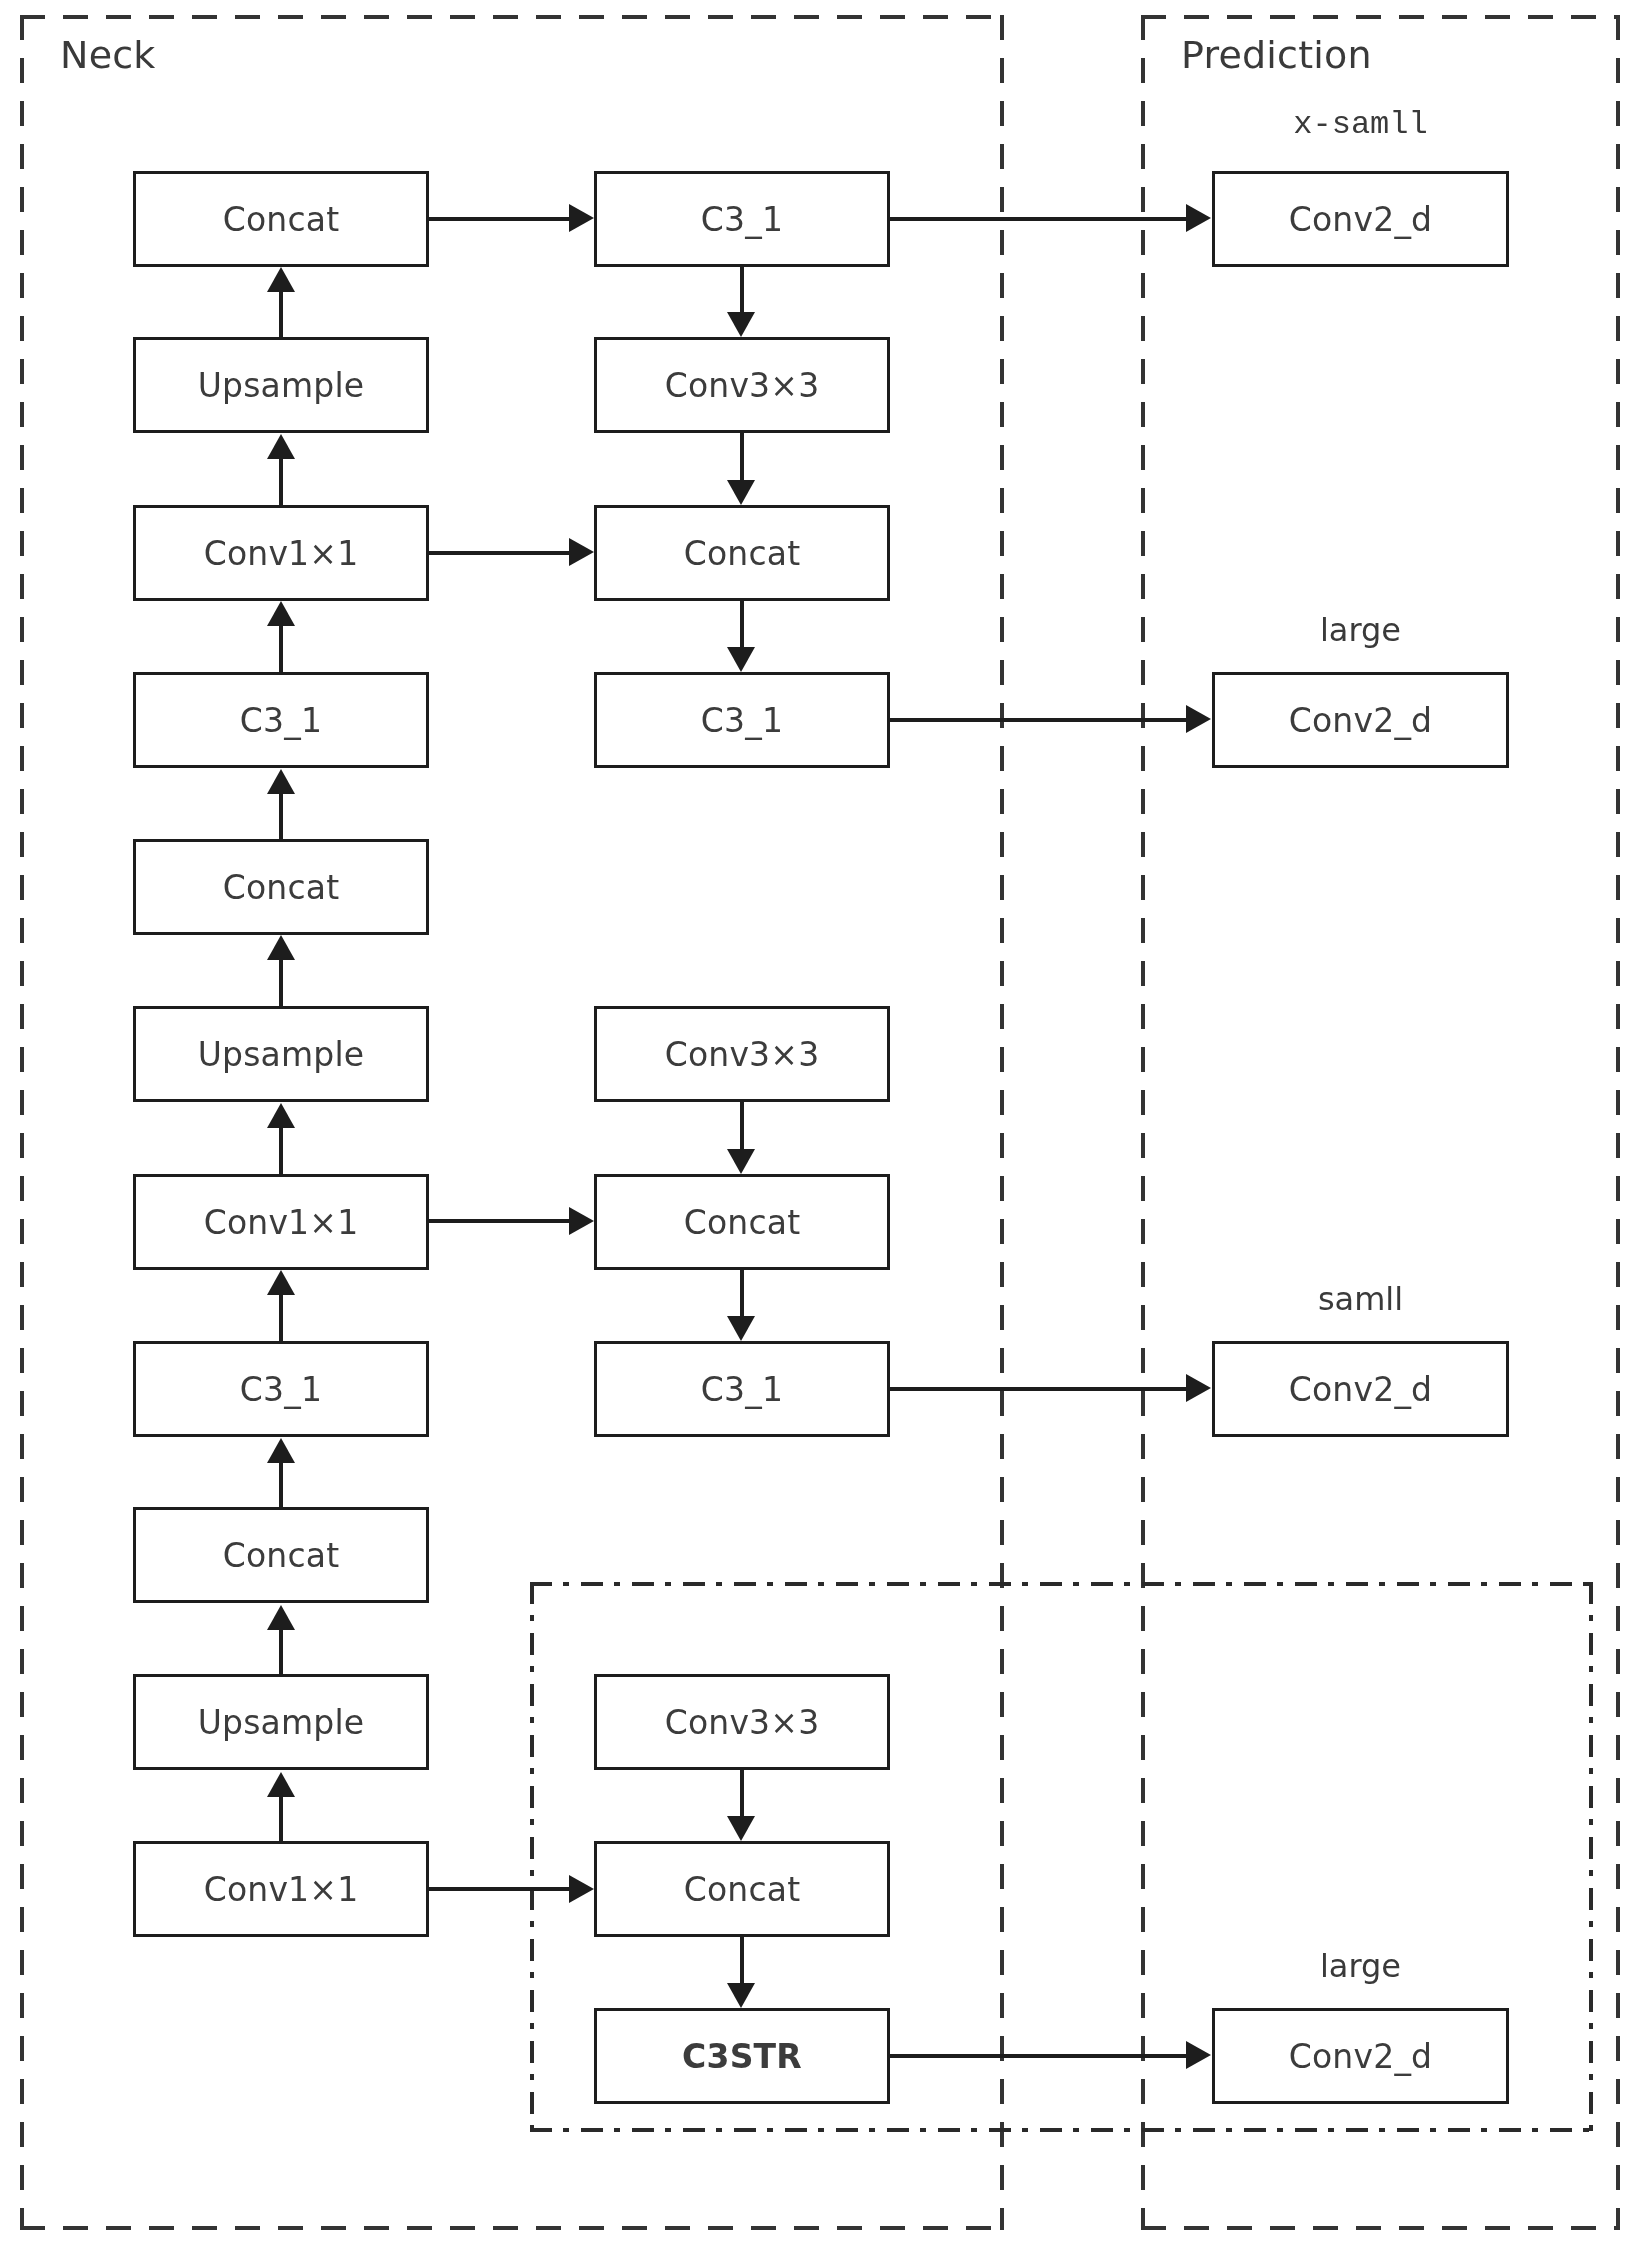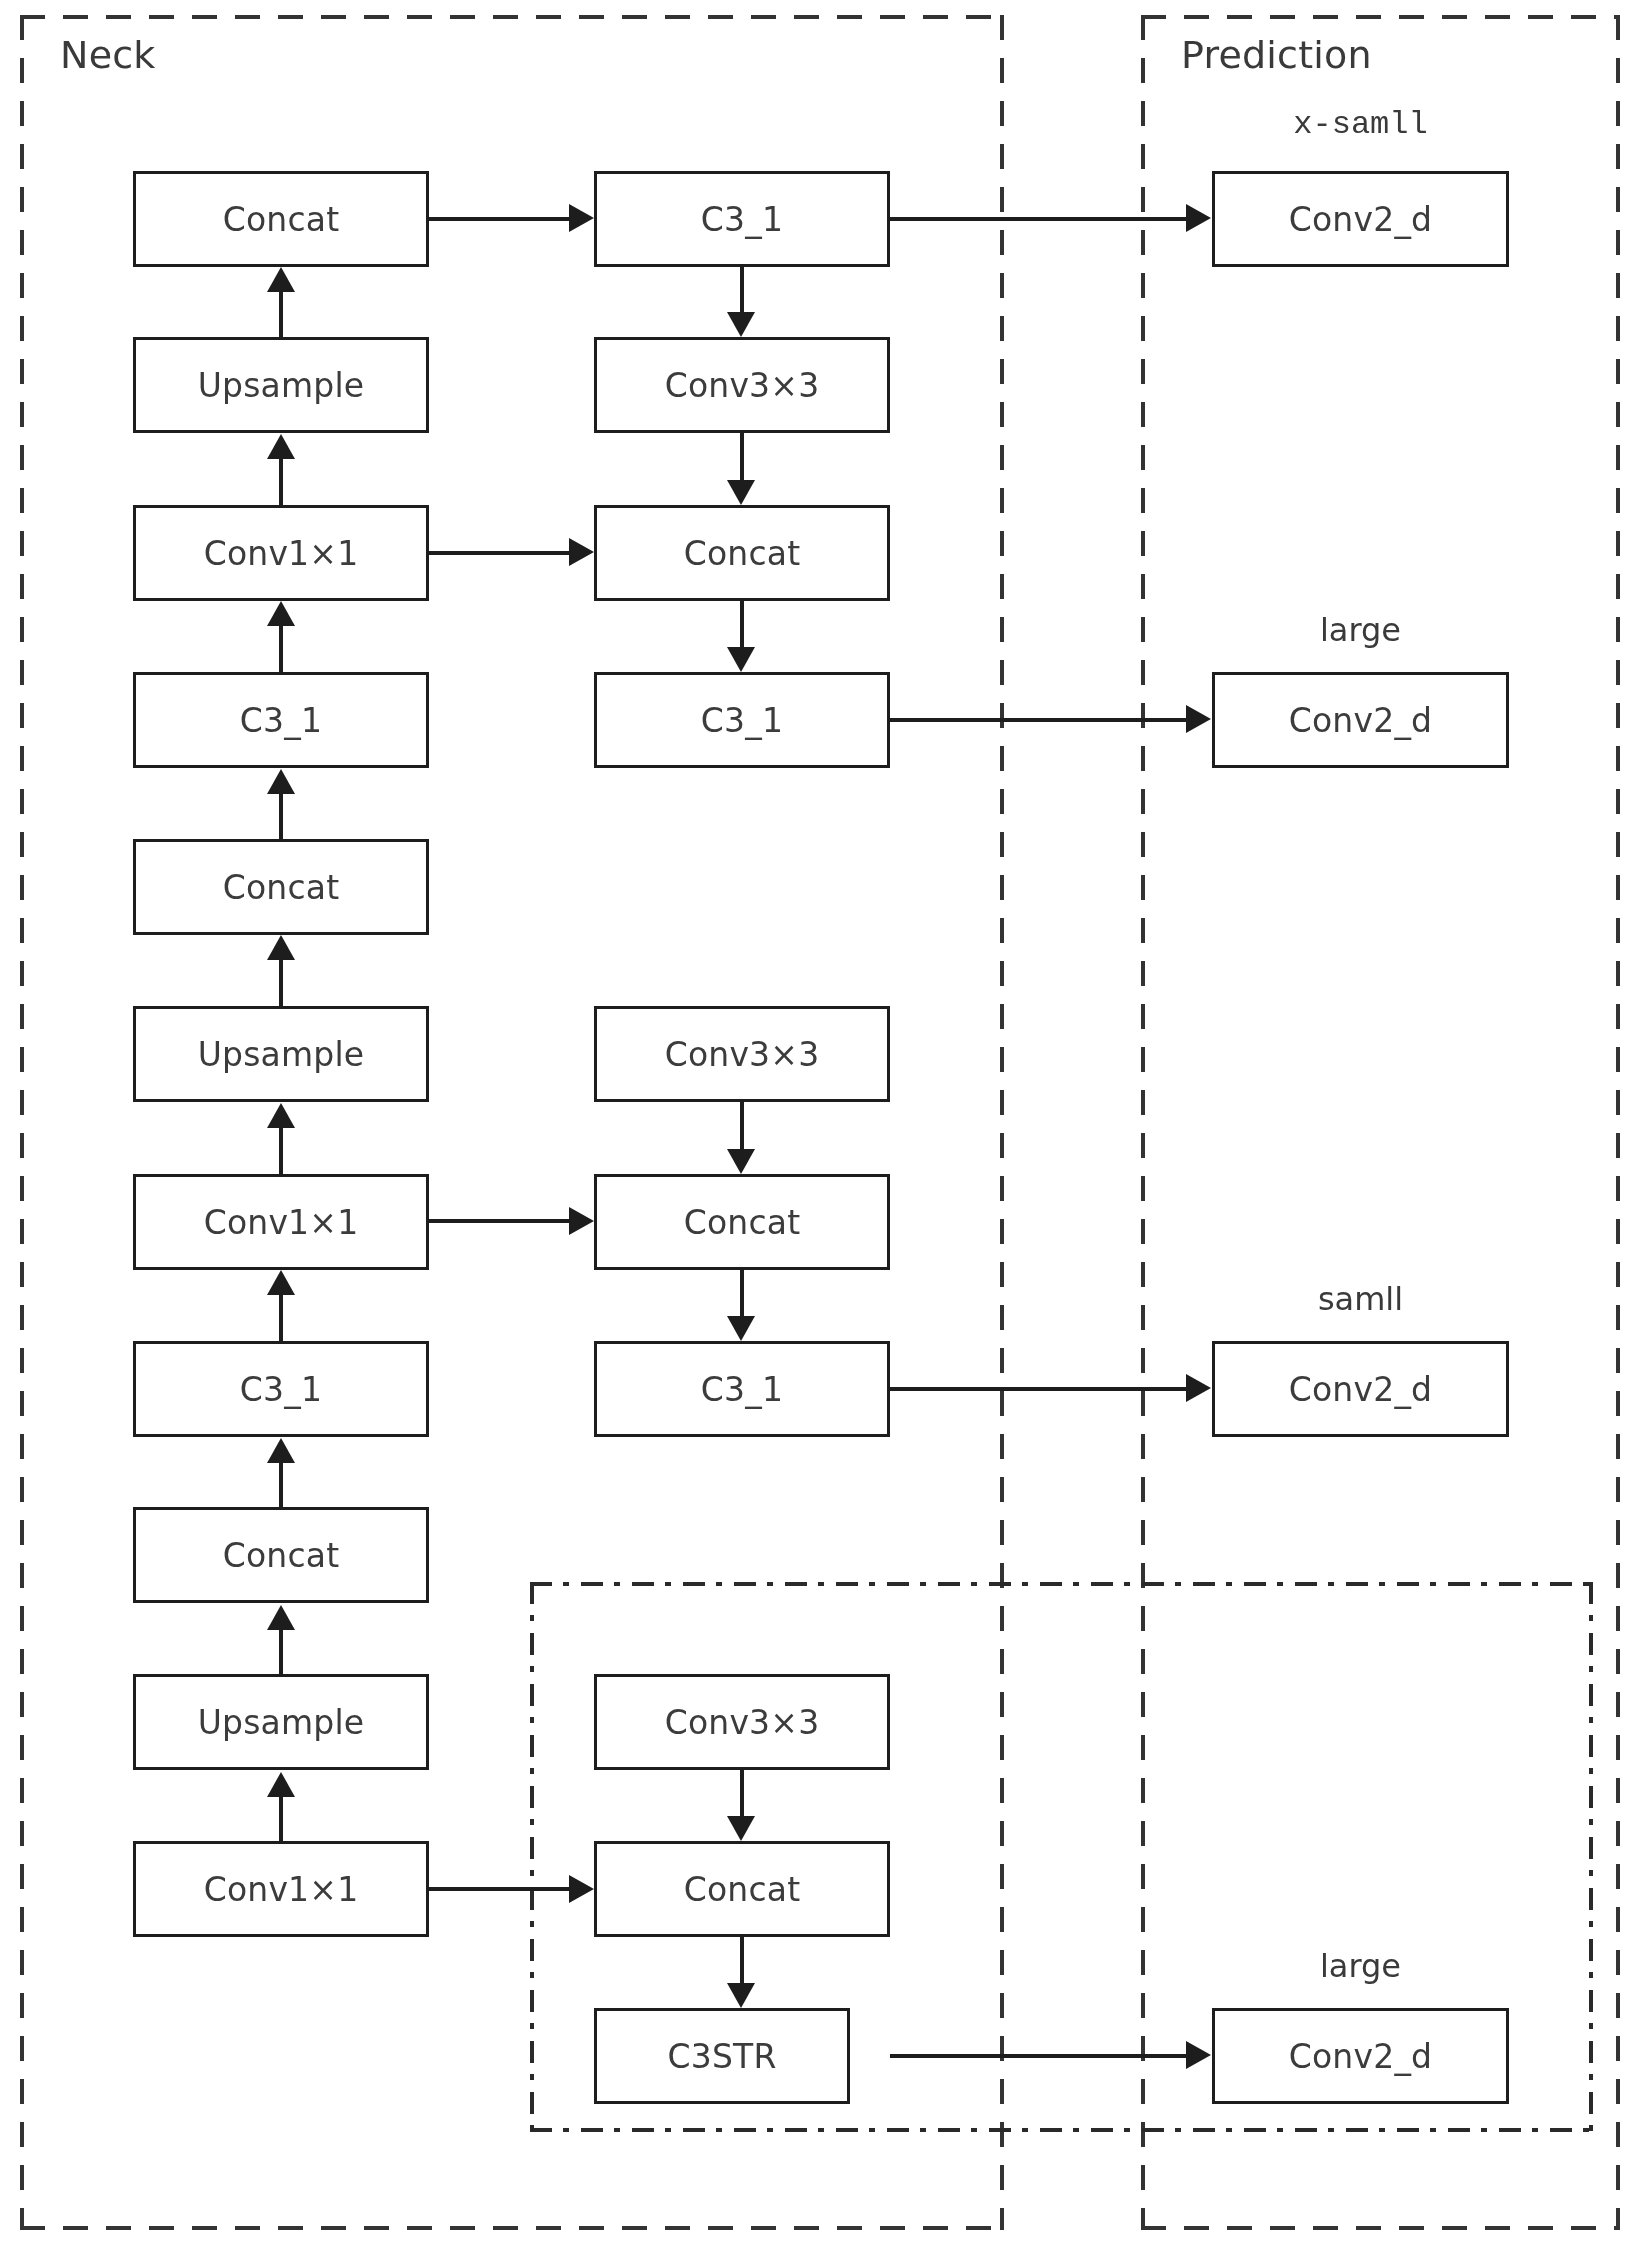--- a/index.html
+++ b/index.html
@@ -213,21 +213,21 @@
   </div>
   <div class="node" style="left:594px; top:1341px; width:296px; height:96px;">
     <span>C3_1</span>
   </div>
   <div class="node" style="left:594px; top:1674px; width:296px; height:96px;">
     <span>Conv3×3</span>
   </div>
   <div class="node" style="left:594px; top:1841px; width:296px; height:96px;">
     <span>Concat</span>
   </div>
-  <div class="node" style="left:594px; top:2008px; width:256px; height:96px;">
+  <div class="node" style="left:594px; top:2008px; width:296px; height:96px;font-weight:bold;">
     <span>C3STR</span>
   </div>
 
   <div class="vline" style="left:740px; top:267px; height:47px;"></div>
   <div class="arrow-down" style="left:727px; top:312px;"></div>
 
   <div class="vline" style="left:740px; top:433px; height:48px;"></div>
   <div class="arrow-down" style="left:727px; top:480px;"></div>
 
   <div class="vline" style="left:740px; top:600px; height:48px;"></div>

